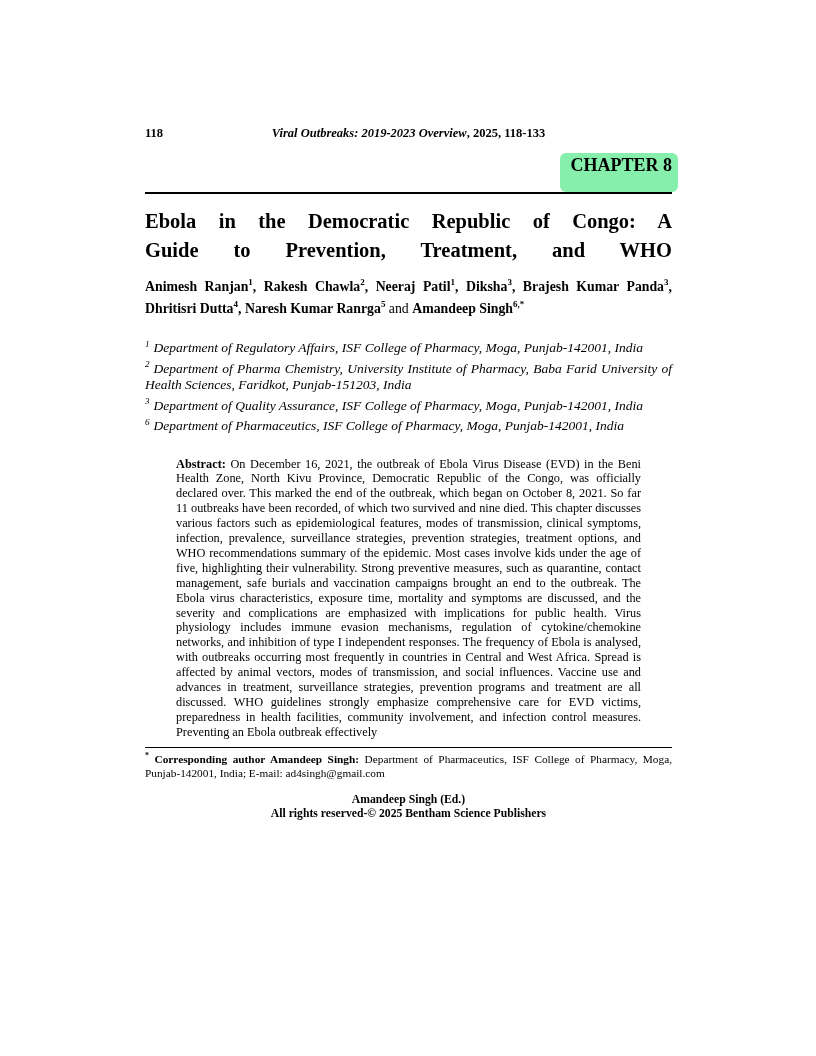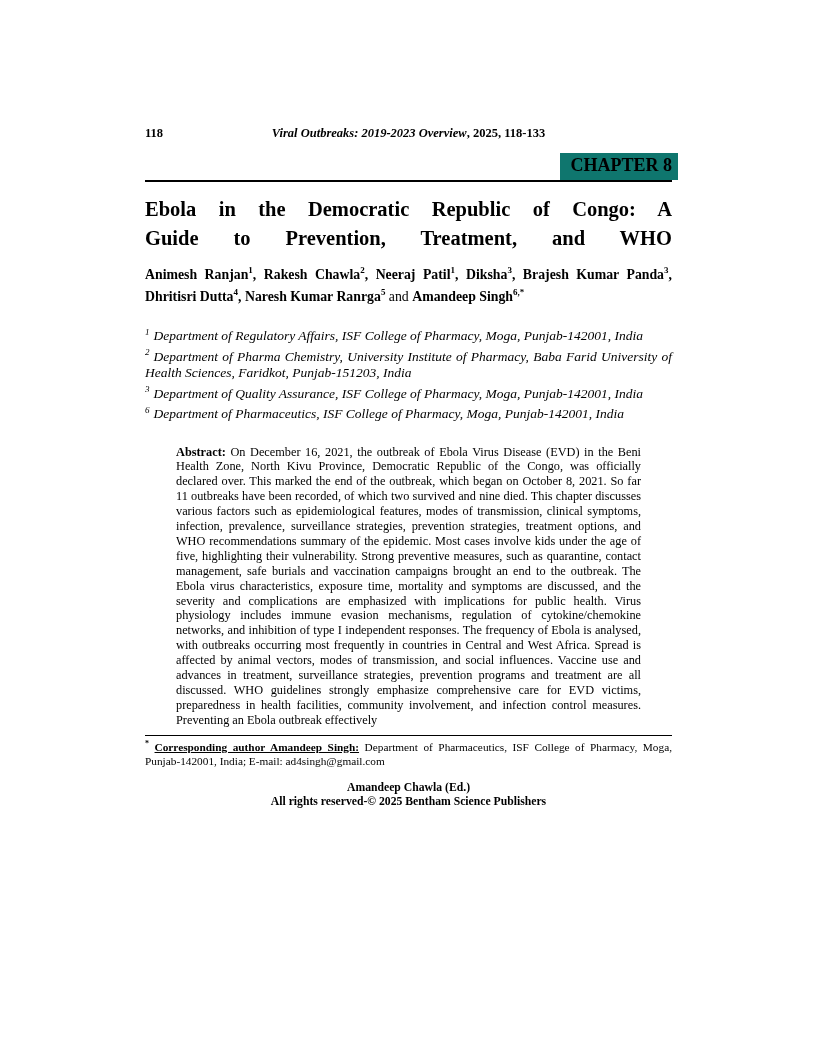--- a/index.html
+++ b/index.html
@@ -30,23 +30,24 @@
   
   .chapter-row {
     margin-top: 11px;
     text-align: right;
     border-bottom: 2.5px solid #000;
   }
   .chapter-badge {
     display: inline-block;
     font-size: 18px;
     font-weight: bold;
-    background: #0f766e;
-    padding: 2px 6px 4px 10px;
+    background: #86efac;
+    padding: 2px 6px 16px 10px;
     margin-right: -6px;
+    border-radius: 6px;
   }
 
   
   .title-block { margin-top: 13px; font-size: 20.5px; font-weight: bold; font-family: Liberation Serif, serif; }
   .tl { line-height: 29px; }
   .jl { text-align: justify; text-align-last: justify; }
 
   
   .authors {
     margin-top: 11px;
@@ -80,21 +81,21 @@
 
   
   .fnrule { margin-top: 7px; border-top: 1.5px solid #000; }
   .footnote {
     margin-top: 4px;
     font-size: 11.3px;
     line-height: 14px;
     text-align: justify;
   }
   .footnote sup { font-size: 8px; font-weight: bold; line-height: 0; }
-  .footnote b { font-weight: bold; text-decoration: underline; }
+  .footnote b { font-weight: bold; }
 
   
   .bookfooter {
     margin-top: 13px;
     text-align: center;
     font-size: 11.7px;
     font-weight: bold;
     line-height: 14.5px;
   }
 </style>
@@ -125,17 +126,17 @@
     <p><sup>3</sup><span>Department of Quality Assurance, ISF College of Pharmacy, Moga, Punjab-142001, India</span></p>
     <p><sup>6</sup><span>Department of Pharmaceutics, ISF College of Pharmacy, Moga, Punjab-142001, India</span></p>
   </div>
 
   <p class="abstract"><b>Abstract:</b> <span>On December 16, 2021, the outbreak of Ebola Virus Disease (EVD) in the Beni Health Zone, North Kivu Province, Democratic Republic of the Congo, was officially declared over. This marked the end of the outbreak, which began on October 8, 2021. So far 11 outbreaks have been recorded, of which two survived and nine died. This chapter discusses various factors such as epidemiological features, modes of transmission, clinical symptoms, infection, prevalence, surveillance strategies, prevention strategies, treatment options, and WHO recommendations summary of the epidemic. Most cases involve kids under the age of five, highlighting their vulnerability. Strong preventive measures, such as quarantine, contact management, safe burials and vaccination campaigns brought an end to the outbreak. The Ebola virus characteristics, exposure time, mortality and symptoms are discussed, and the severity and complications are emphasized with implications for public health. Virus physiology includes immune evasion mechanisms, regulation of cytokine/chemokine networks, and inhibition of type I independent responses. The frequency of Ebola is analysed, with outbreaks occurring most frequently in countries in Central and West Africa. Spread is affected by animal vectors, modes of transmission, and social influences. Vaccine use and advances in treatment, surveillance strategies, prevention programs and treatment are all discussed. WHO guidelines strongly emphasize comprehensive care for EVD victims, preparedness in health facilities, community involvement, and infection control measures. Preventing an Ebola outbreak effectively</span></p>
 
   <div class="fnrule"></div>
   <p class="footnote"><sup>*</sup> <b>Corresponding author Amandeep Singh:</b> <span>Department of Pharmaceutics, ISF College of Pharmacy, Moga, Punjab-142001, India; E-mail: ad4singh@gmail.com</span></p>
 
   <div class="bookfooter">
-    <div>Amandeep Chawla (Ed.)</div>
+    <div>Amandeep Singh (Ed.)</div>
     <div>All rights reserved-© 2025 Bentham Science Publishers</div>
   </div>
 
 </div>
 
 </body></html>

